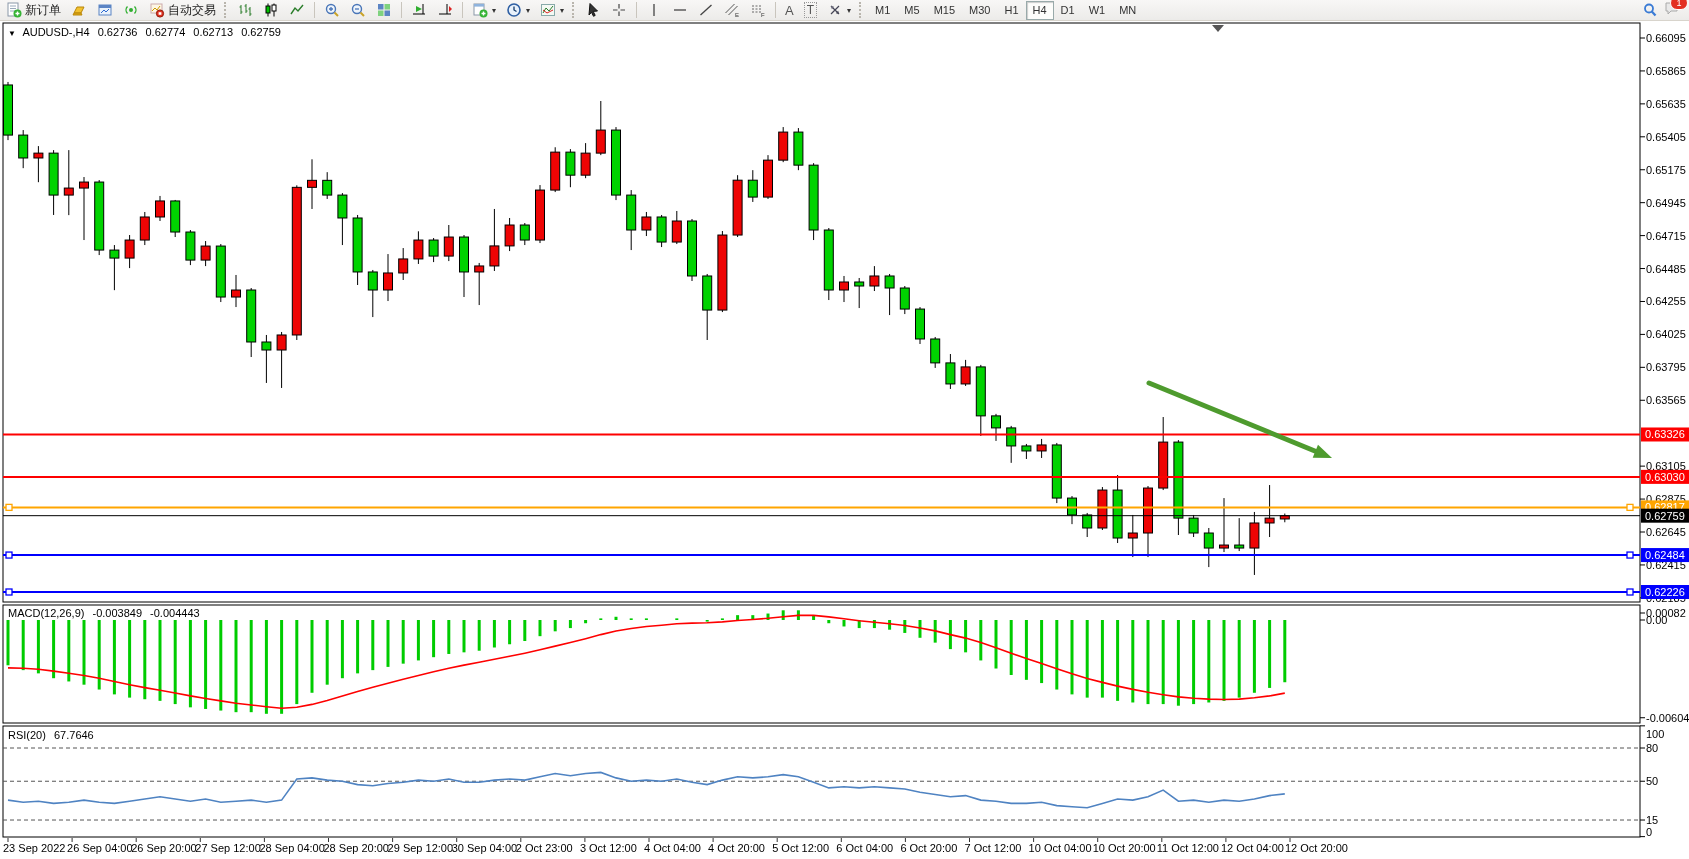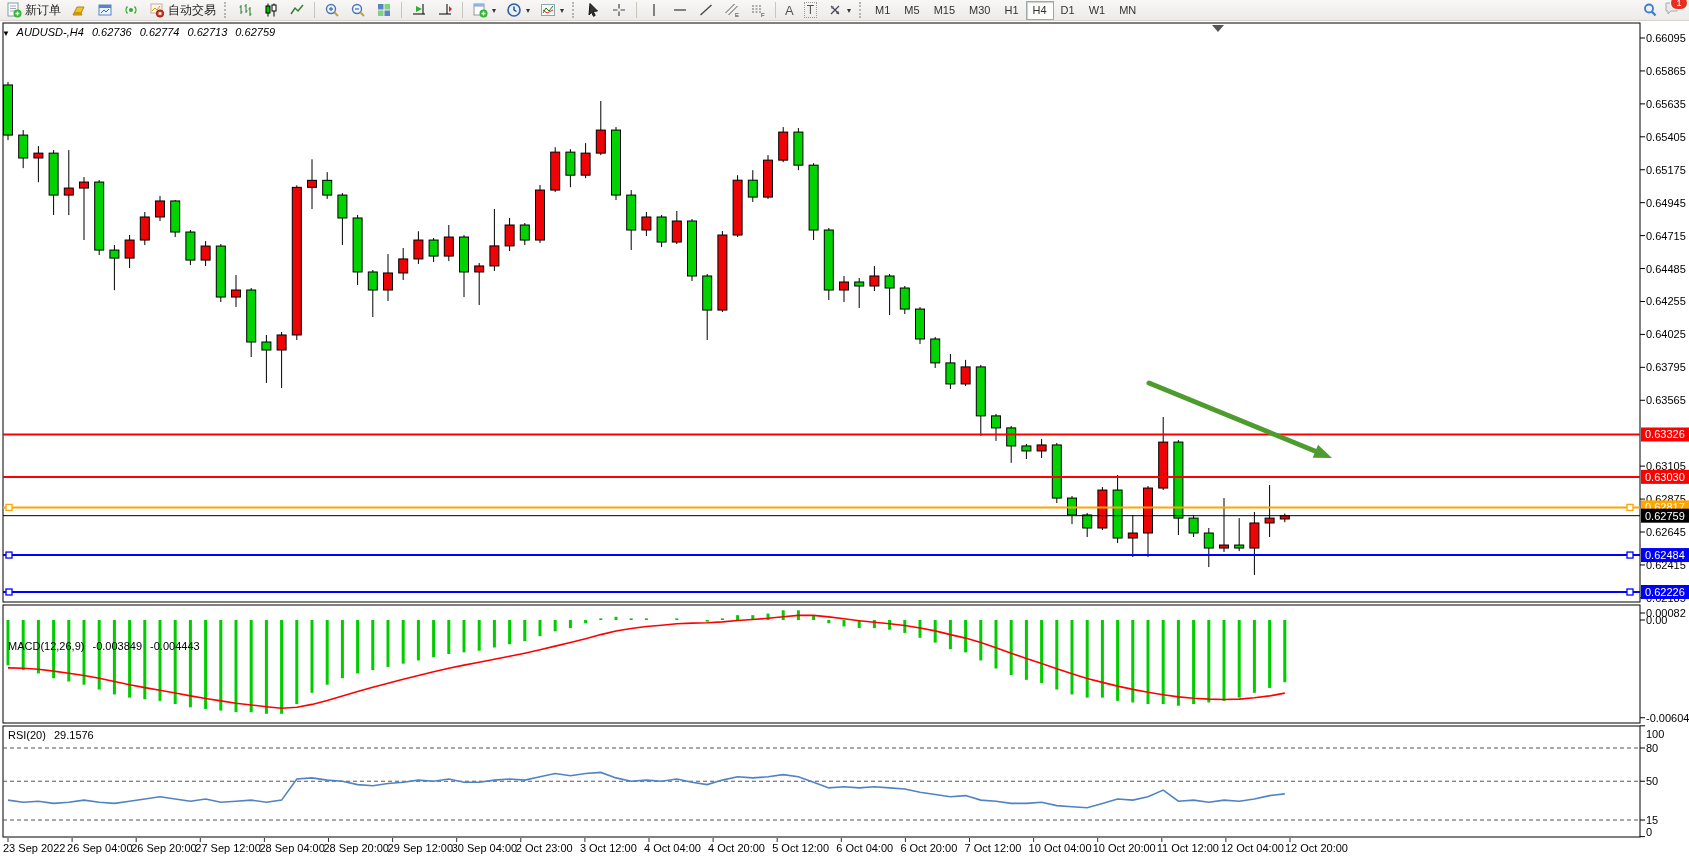--- a/index.html
+++ b/index.html
@@ -16,23 +16,23 @@
   .tficon{width:16px;height:16px;display:block;}
   .tf{font-size:11px;color:#333;padding:1px 6px;height:15px;line-height:15px;border:1px solid transparent;}
   .tf.active{background:#fdfdfb;border:1px solid #9aa;box-shadow:inset 1px 1px 1px #ccc;}
   .right-group{margin-left:auto;display:flex;align-items:center;gap:6px;padding-right:6px;}
   .badge{position:absolute;top:-4px;right:-7px;background:#e33022;color:#fff;border-radius:8px;
     font-size:9px;min-width:12px;height:12px;line-height:12px;text-align:center;padding:0 2px;border:1px solid #fff;}
   
   #chartwin{position:absolute;left:0;top:21px;width:1689px;height:838px;background:#fff;}
   #chartsvg{position:absolute;left:0;top:-21px;}
   .ovl{position:absolute;font-size:11px;color:#000;white-space:nowrap;z-index:3;}
-  #title{left:2px;top:5px;font-style:italic;}
+  #title{left:8px;top:5px;}
   #title .tri{font-size:8px;margin-right:4px;}
-  #macdlabel{left:8px;top:586px;margin-top:33px;}
+  #macdlabel{left:8px;top:586px;}
   #rsilabel{left:8px;top:708px;}
   .sp{margin-right:5px;}
 </style>
 </head>
 <body>
 
 <div id="app">
 
   <div id="toolbar">
     <div class="tbtn">
@@ -655,16 +655,16 @@
       <span class="sp">0.62713</span>
       <span>0.62759</span>
     </div>
     <div class="ovl" id="macdlabel">
       <span class="sp">MACD(12,26,9)</span>
       <span class="sp">-0.003849</span>
       <span>-0.004443</span>
     </div>
     <div class="ovl" id="rsilabel">
       <span class="sp">RSI(20)</span>
-      <span>29.1576</span>
+      <span>67.7646</span>
     </div>
   </div>
 </div>
 
 </body></html>

